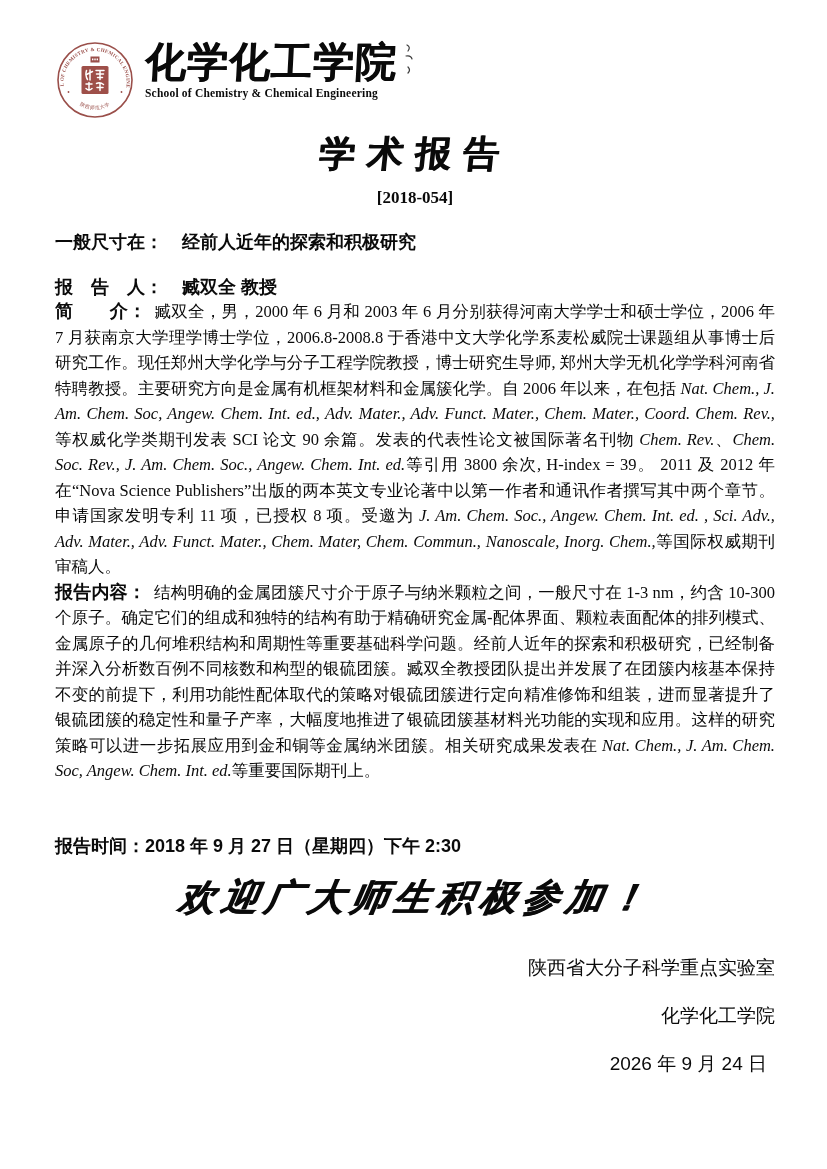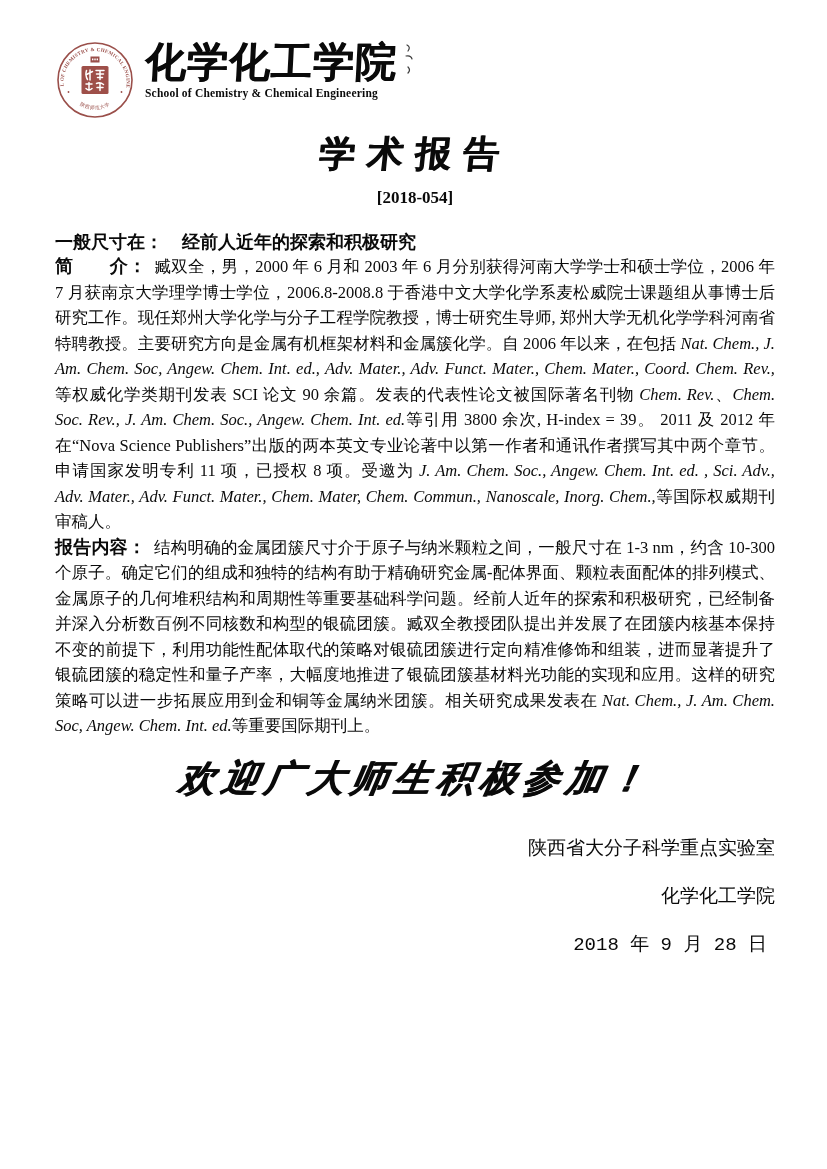--- a/index.html
+++ b/index.html
@@ -64,21 +64,21 @@
   .welcome {
     text-align: center; margin-top: 15px;
     font-size: 37px; font-weight: 900; font-style: italic; letter-spacing: 6px;
     font-family: "DejaVu Serif", serif;
     text-shadow: 1px 0 0 currentColor;
     transform: skewX(-10deg);
   }
 
   
   .footer { margin-top: 32px; text-align: right; font-size: 19px;
-            font-family: Liberation Mono, monospace; }
+            font-family: Liberation Sans, sans-serif; }
   .footer .fline { margin-top: 22px; line-height: 26px; }
   .footer .fline.date { padding-right: 8px; }
 </style>
 </head>
 <body>
 
 <div class="page">
 
   <header class="header">
     <svg class="seal" width="80" height="80" viewBox="0 0 80 80" xmlns="http://www.w3.org/2000/svg">
@@ -125,31 +125,38 @@
   </header>
 
   <h1 class="title">学术报告</h1>
   <div class="code">[2018-054]</div>
 
   <div class="row">
     <span class="lbl">一般尺寸在：</span>
     <span class="val">经前人近年的探索和积极研究</span>
   </div>
 
+  <div class="row tight">
+    <span class="lbl">报　告　人：</span>
+    <span class="val">臧双全 教授</span>
+  </div>
 
   <p class="para">
     <span class="plbl">简　　介：</span><span><span>臧双全，男，2000 年 6 月和 2003 年 6 月分别获得河南大学学士和硕士学位，2006 年 7 月获南京大学理学博士学位，2006.8-2008.8 于香港中文大学化学系麦松威院士课题组从事博士后研究工作。现任郑州大学化学与分子工程学院教授，博士研究生导师, 郑州大学无机化学学科河南省特聘教授。主要研究方向是金属有机框架材料和金属簇化学。自 2006 年以来，在包括 </span><span class="it">Nat. Chem., J. Am. Chem. Soc, Angew. Chem. Int. ed., Adv. Mater., Adv. Funct. Mater., Chem. Mater., Coord. Chem. Rev.,</span><span> 等权威化学类期刊发表 SCI 论文 90 余篇。发表的代表性论文被国际著名刊物 </span><span class="it">Chem. Rev.</span><span>、</span><span class="it">Chem. Soc. Rev., J. Am. Chem. Soc., Angew. Chem. Int. ed.</span><span>等引用 3800 余次, H-index = 39。 2011 及 2012 年在“Nova Science Publishers”出版的两本英文专业论著中以第一作者和通讯作者撰写其中两个章节。申请国家发明专利 11 项，已授权 8 项。受邀为 </span><span class="it">J. Am. Chem. Soc., Angew. Chem. Int. ed. , Sci. Adv., Adv. Mater., Adv. Funct. Mater., Chem. Mater, Chem. Commun., Nanoscale, Inorg. Chem.,</span><span>等国际权威期刊审稿人。</span></span>
   </p>
 
   <p class="para second">
     <span class="plbl">报告内容：</span><span><span>结构明确的金属团簇尺寸介于原子与纳米颗粒之间，一般尺寸在 1-3 nm，约含 10-300 个原子。确定它们的组成和独特的结构有助于精确研究金属-配体界面、颗粒表面配体的排列模式、金属原子的几何堆积结构和周期性等重要基础科学问题。经前人近年的探索和积极研究，已经制备并深入分析数百例不同核数和构型的银硫团簇。臧双全教授团队提出并发展了在团簇内核基本保持不变的前提下，利用功能性配体取代的策略对银硫团簇进行定向精准修饰和组装，进而显著提升了银硫团簇的稳定性和量子产率，大幅度地推进了银硫团簇基材料光功能的实现和应用。这样的研究策略可以进一步拓展应用到金和铜等金属纳米团簇。相关研究成果发表在 </span><span class="it">Nat. Chem., J. Am. Chem. Soc, Angew. Chem. Int. ed.</span><span>等重要国际期刊上。</span></span>
   </p>
 
+  <div class="row gap-top">
+    <span class="lbl" style="margin-right:0">报告时间：</span><span class="val">2018 年 9 月 27 日（星期四）下午 2:30</span>
+  </div>
 
   <div class="welcome">欢迎广大师生积极参加！</div>
 
   <div class="footer">
     <div class="fline">陕西省大分子科学重点实验室</div>
     <div class="fline">化学化工学院</div>
-    <div class="fline date">2018 年 9 月 28 日</div>
+    <div class="fline date">2026 年 9 月 24 日</div>
   </div>
 
 </div>
 
 </body></html>

